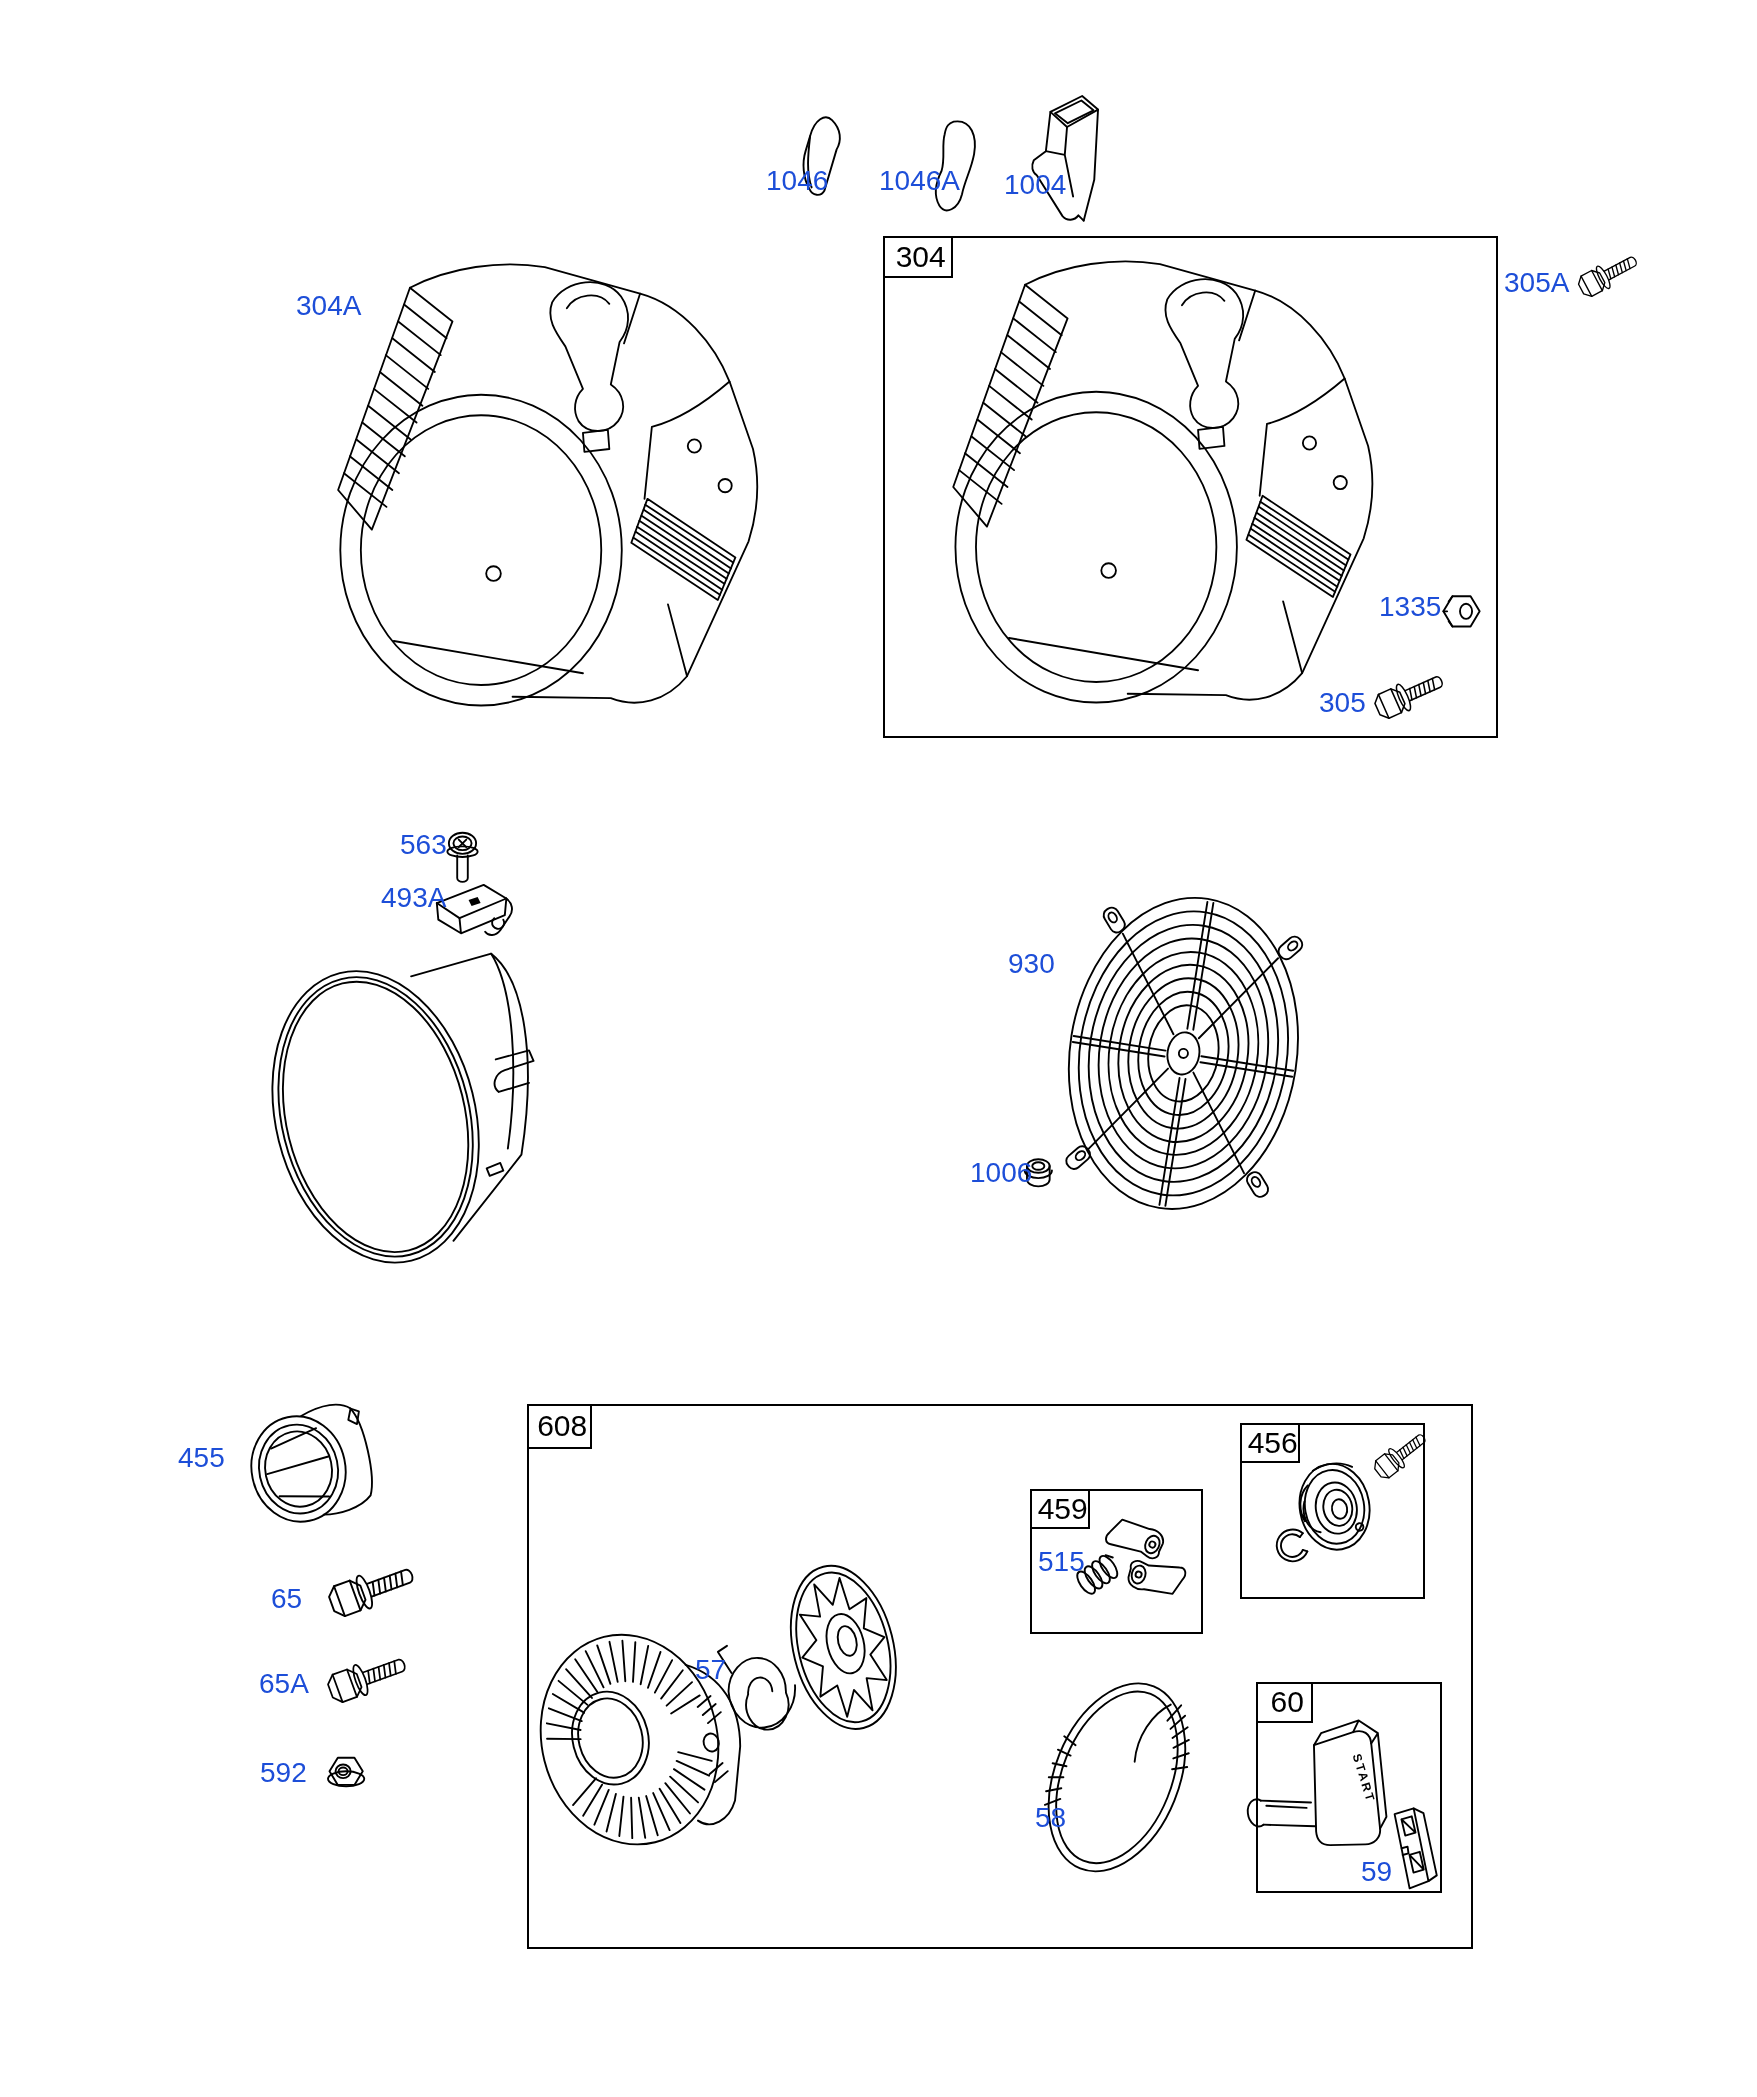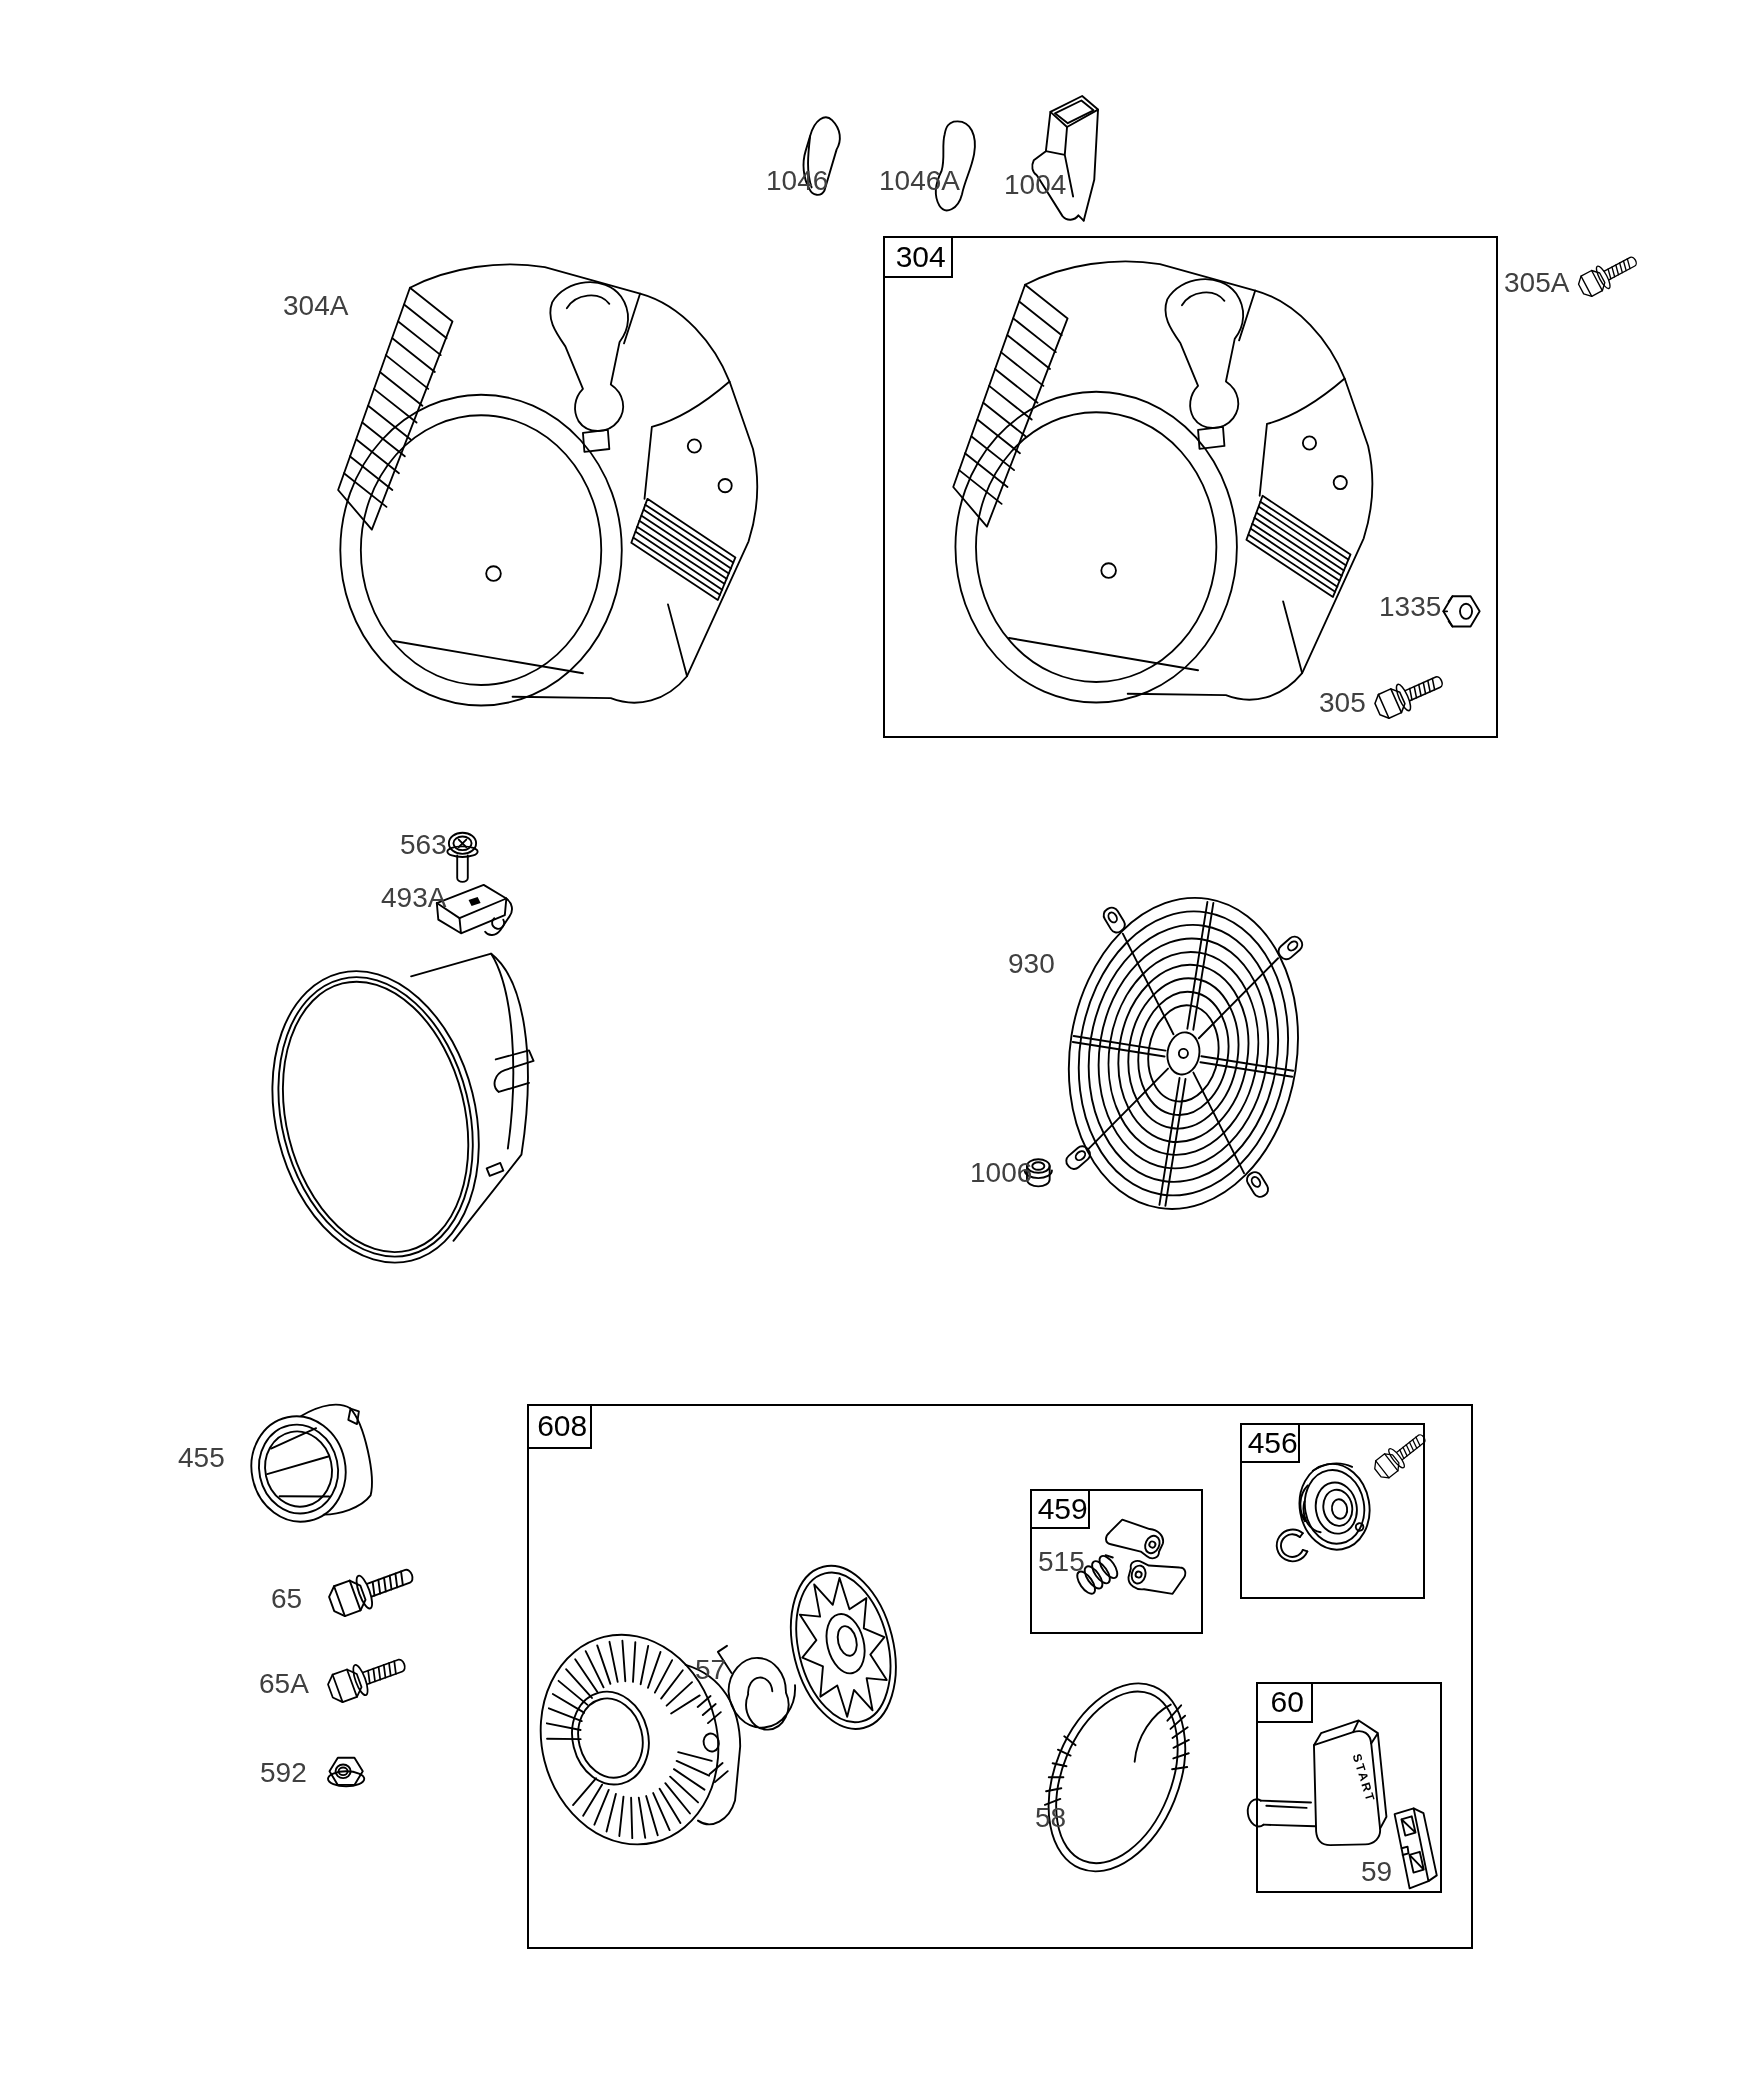--- a/index.html
+++ b/index.html
@@ -2,21 +2,21 @@
 <html style="font-size:12px"><head>
 <meta charset="utf-8">
 <style>
   html,body{margin:0;padding:0;background:#fff;}
   .page{position:relative;width:1757px;height:2097px;background:#ffffff;
         font-family:"Liberation Sans", sans-serif;overflow:hidden;}
   svg.canvas{position:absolute;left:0;top:0;width:1757px;height:2097px;}
   svg.canvas *{fill:none;stroke:#000;stroke-width:2.5;stroke-linecap:round;stroke-linejoin:round;}
   svg.canvas .fill{fill:#000;stroke:none;}
   svg.canvas text.svgtext{fill:#000;stroke:none;font-family:"Liberation Sans",sans-serif;font-weight:bold;}
-  .plabel{position:absolute;font-size:28px;color:#404040;white-space:nowrap;line-height:1;}
+  .plabel{position:absolute;font-size:28px;color:#1d4ed8;white-space:nowrap;line-height:1;}
   .refbox{position:absolute;border:2.3px solid #000;box-sizing:border-box;background:transparent;}
   .reftag{position:absolute;left:-2.3px;top:-2.3px;border:2.3px solid #000;box-sizing:border-box;
           display:flex;align-items:center;justify-content:center;
           font-size:30px;color:#000;background:#fff;padding-left:6px;}
 </style>
 </head>
 <body>
 
 <div class="page">
 
@@ -256,21 +256,21 @@
   </div>
   <div class="refbox" style="left:1256px;top:1682px;width:186px;height:211px;">
     <div class="reftag" style="width:57px;height:41px;">
       <span>60</span>
     </div>
   </div>
 
   <div class="plabel" style="left:766px;top:167px;">1046</div>
   <div class="plabel" style="left:879px;top:167px;">1046A</div>
   <div class="plabel" style="left:1004px;top:171px;">1004</div>
-  <div class="plabel" style="left:283px;top:292px;">304A</div>
+  <div class="plabel" style="left:296px;top:292px;">304A</div>
   <div class="plabel" style="left:1504px;top:269px;">305A</div>
   <div class="plabel" style="left:1379px;top:593px;">1335</div>
   <div class="plabel" style="left:1319px;top:689px;">305</div>
   <div class="plabel" style="left:400px;top:831px;">563</div>
   <div class="plabel" style="left:381px;top:884px;">493A</div>
   <div class="plabel" style="left:1008px;top:950px;">930</div>
   <div class="plabel" style="left:970px;top:1159px;">1006</div>
   <div class="plabel" style="left:178px;top:1444px;">455</div>
   <div class="plabel" style="left:271px;top:1585px;">65</div>
   <div class="plabel" style="left:259px;top:1670px;">65A</div>

